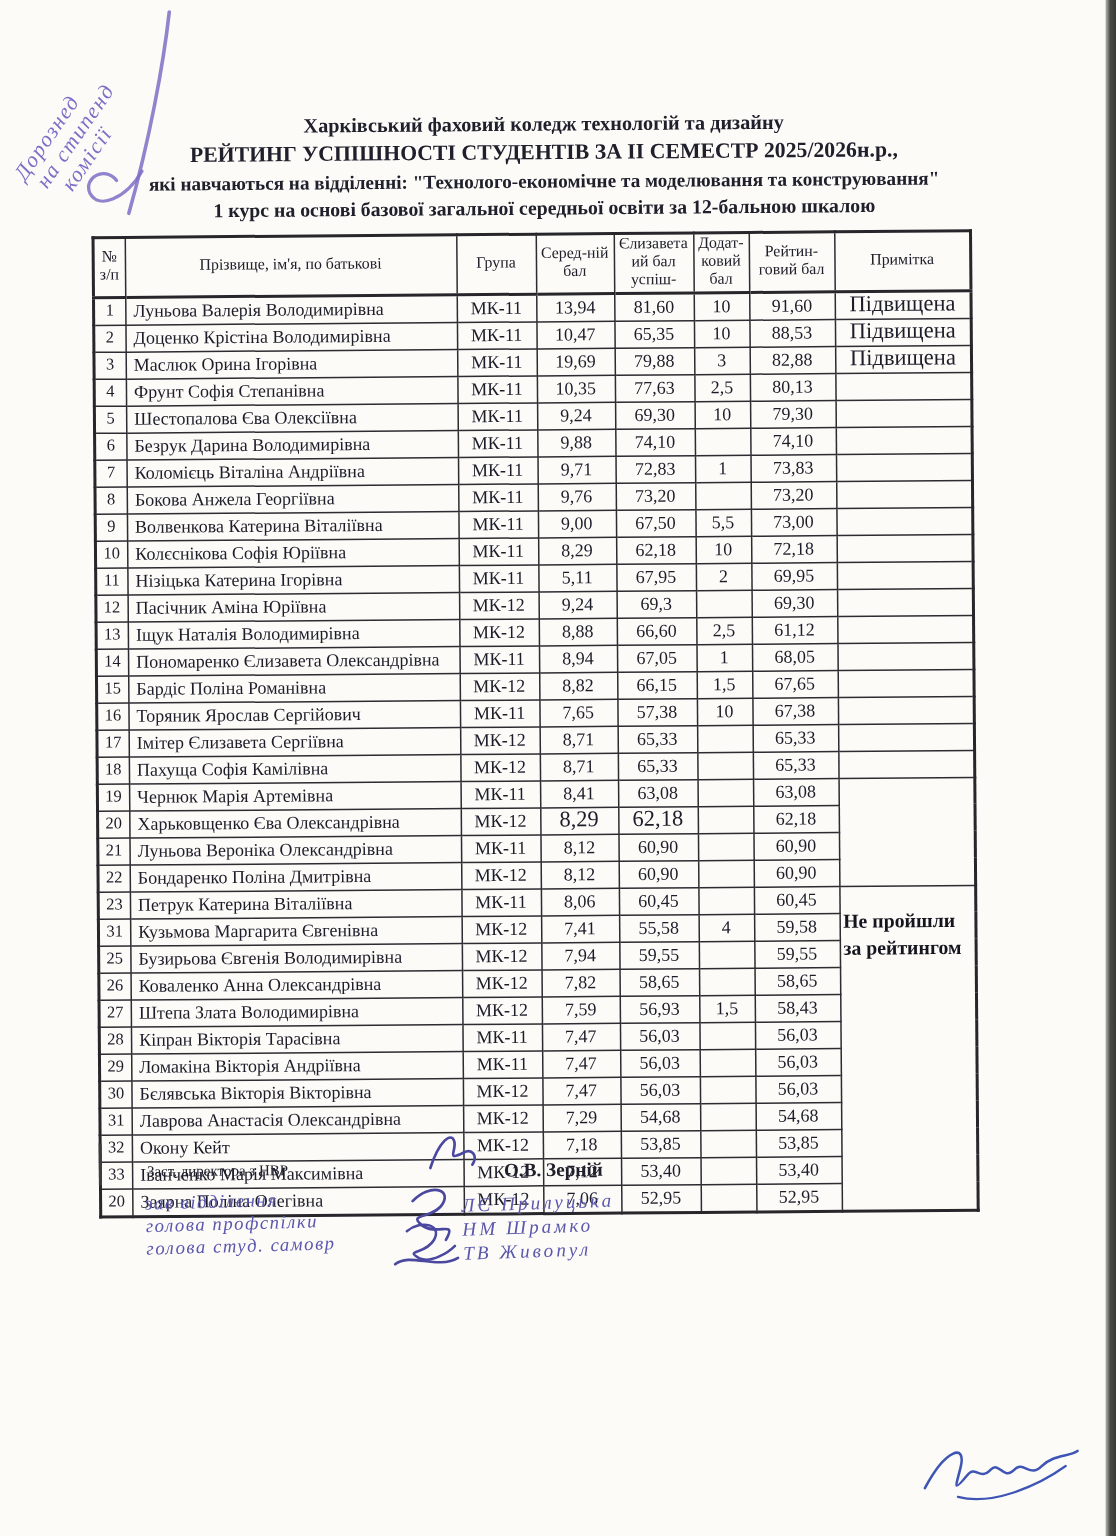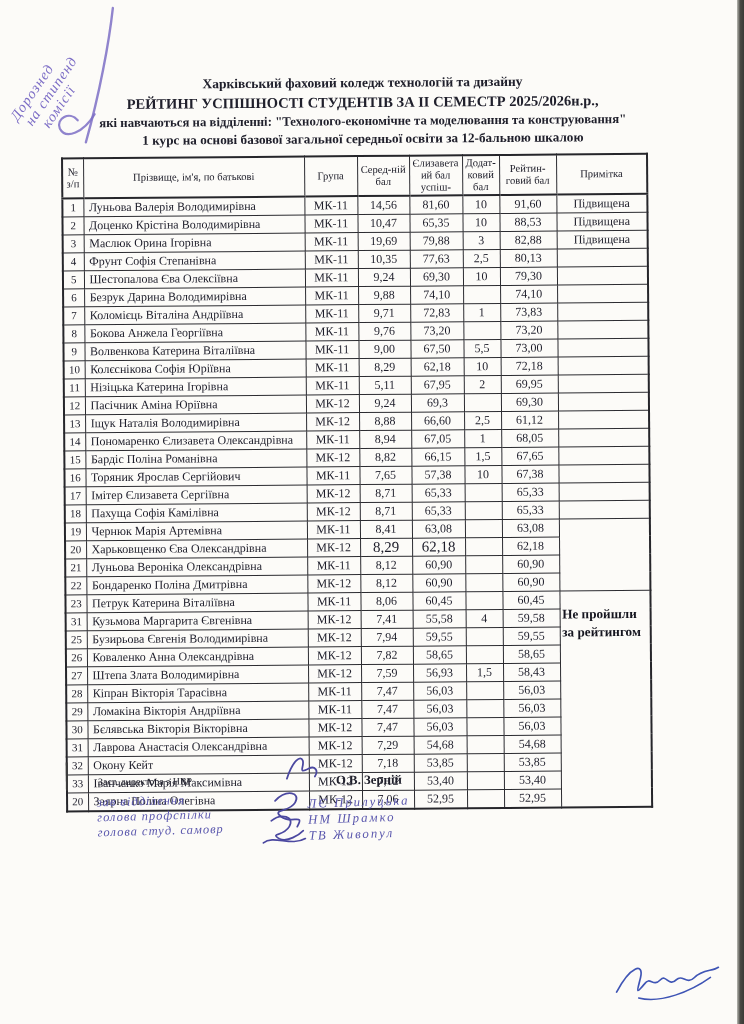--- a/index.html
+++ b/index.html
@@ -26,21 +26,21 @@
   .t4{font-size:13.2px;line-height:18px;}
   
   .rating-table{position:absolute;left:63px;top:155px;border-collapse:collapse;table-layout:fixed;
     width:585px;border:2px solid #26262b;}
   .rating-table th,.rating-table td{border:1px solid #2c2c31;overflow:hidden;}
   .rating-table th{font-weight:normal;font-size:10.6px;line-height:1.13;white-space:pre-line;
     height:30px;padding:1px 1px;border-bottom:2px solid #26262b;text-align:center;vertical-align:middle;}
   .rating-table td{height:17px;font-size:12px;text-align:center;padding:0 2px;vertical-align:middle;color:#1d1d2a;}
   .rating-table td.name{text-align:left;padding-left:5px;white-space:nowrap;}
   .rating-table td.num{font-size:11px;}
-  .rating-table td.note{font-size:12px;}
+  .rating-table td.note{font-size:15px;}
   .rating-table tr.big td.avg,.rating-table tr.big td.score{font-size:15px;}
   .rating-table td.merged{vertical-align:top;text-align:left;padding:2px 1px 0 2px;}
   .rating-table td.merged.has-text{font-weight:bold;font-size:13.2px;line-height:1.35;padding-top:14px;color:#15151f;}
   
   .footer-label{position:absolute;left:95px;top:774px;font-size:10px;}
   .footer-name{position:absolute;left:333px;top:773px;font-size:12.8px;font-weight:bold;}
   .hand{color:#5a57ad;font-style:italic;}
   .hw-left{position:absolute;left:94px;top:792px;font-size:12.5px;line-height:15px;letter-spacing:1px;transform:rotate(-1.2deg);}
   .hw-right{position:absolute;left:305px;top:794px;font-size:12.8px;line-height:16px;letter-spacing:2px;transform:rotate(-1.5deg);}
   .sig-small{position:absolute;left:278px;top:752px;}
@@ -99,21 +99,21 @@
           <th>Рейтин-
 говий бал</th>
           <th>Примітка</th>
         </tr>
       </thead>
       <tbody>
           <tr>
             <td class="num">1</td>
             <td class="name">Луньова Валерія Володимирівна</td>
             <td class="group">МК-11</td>
-            <td class="avg">14,56</td>
+            <td class="avg">13,94</td>
             <td class="score">81,60</td>
             <td class="extra">10</td>
             <td class="total">91,60</td>
             <td class="note">Підвищена</td>
           </tr>
           <tr>
             <td class="num">2</td>
             <td class="name">Доценко Крістіна Володимирівна</td>
             <td class="group">МК-11</td>
             <td class="avg">10,47</td>

